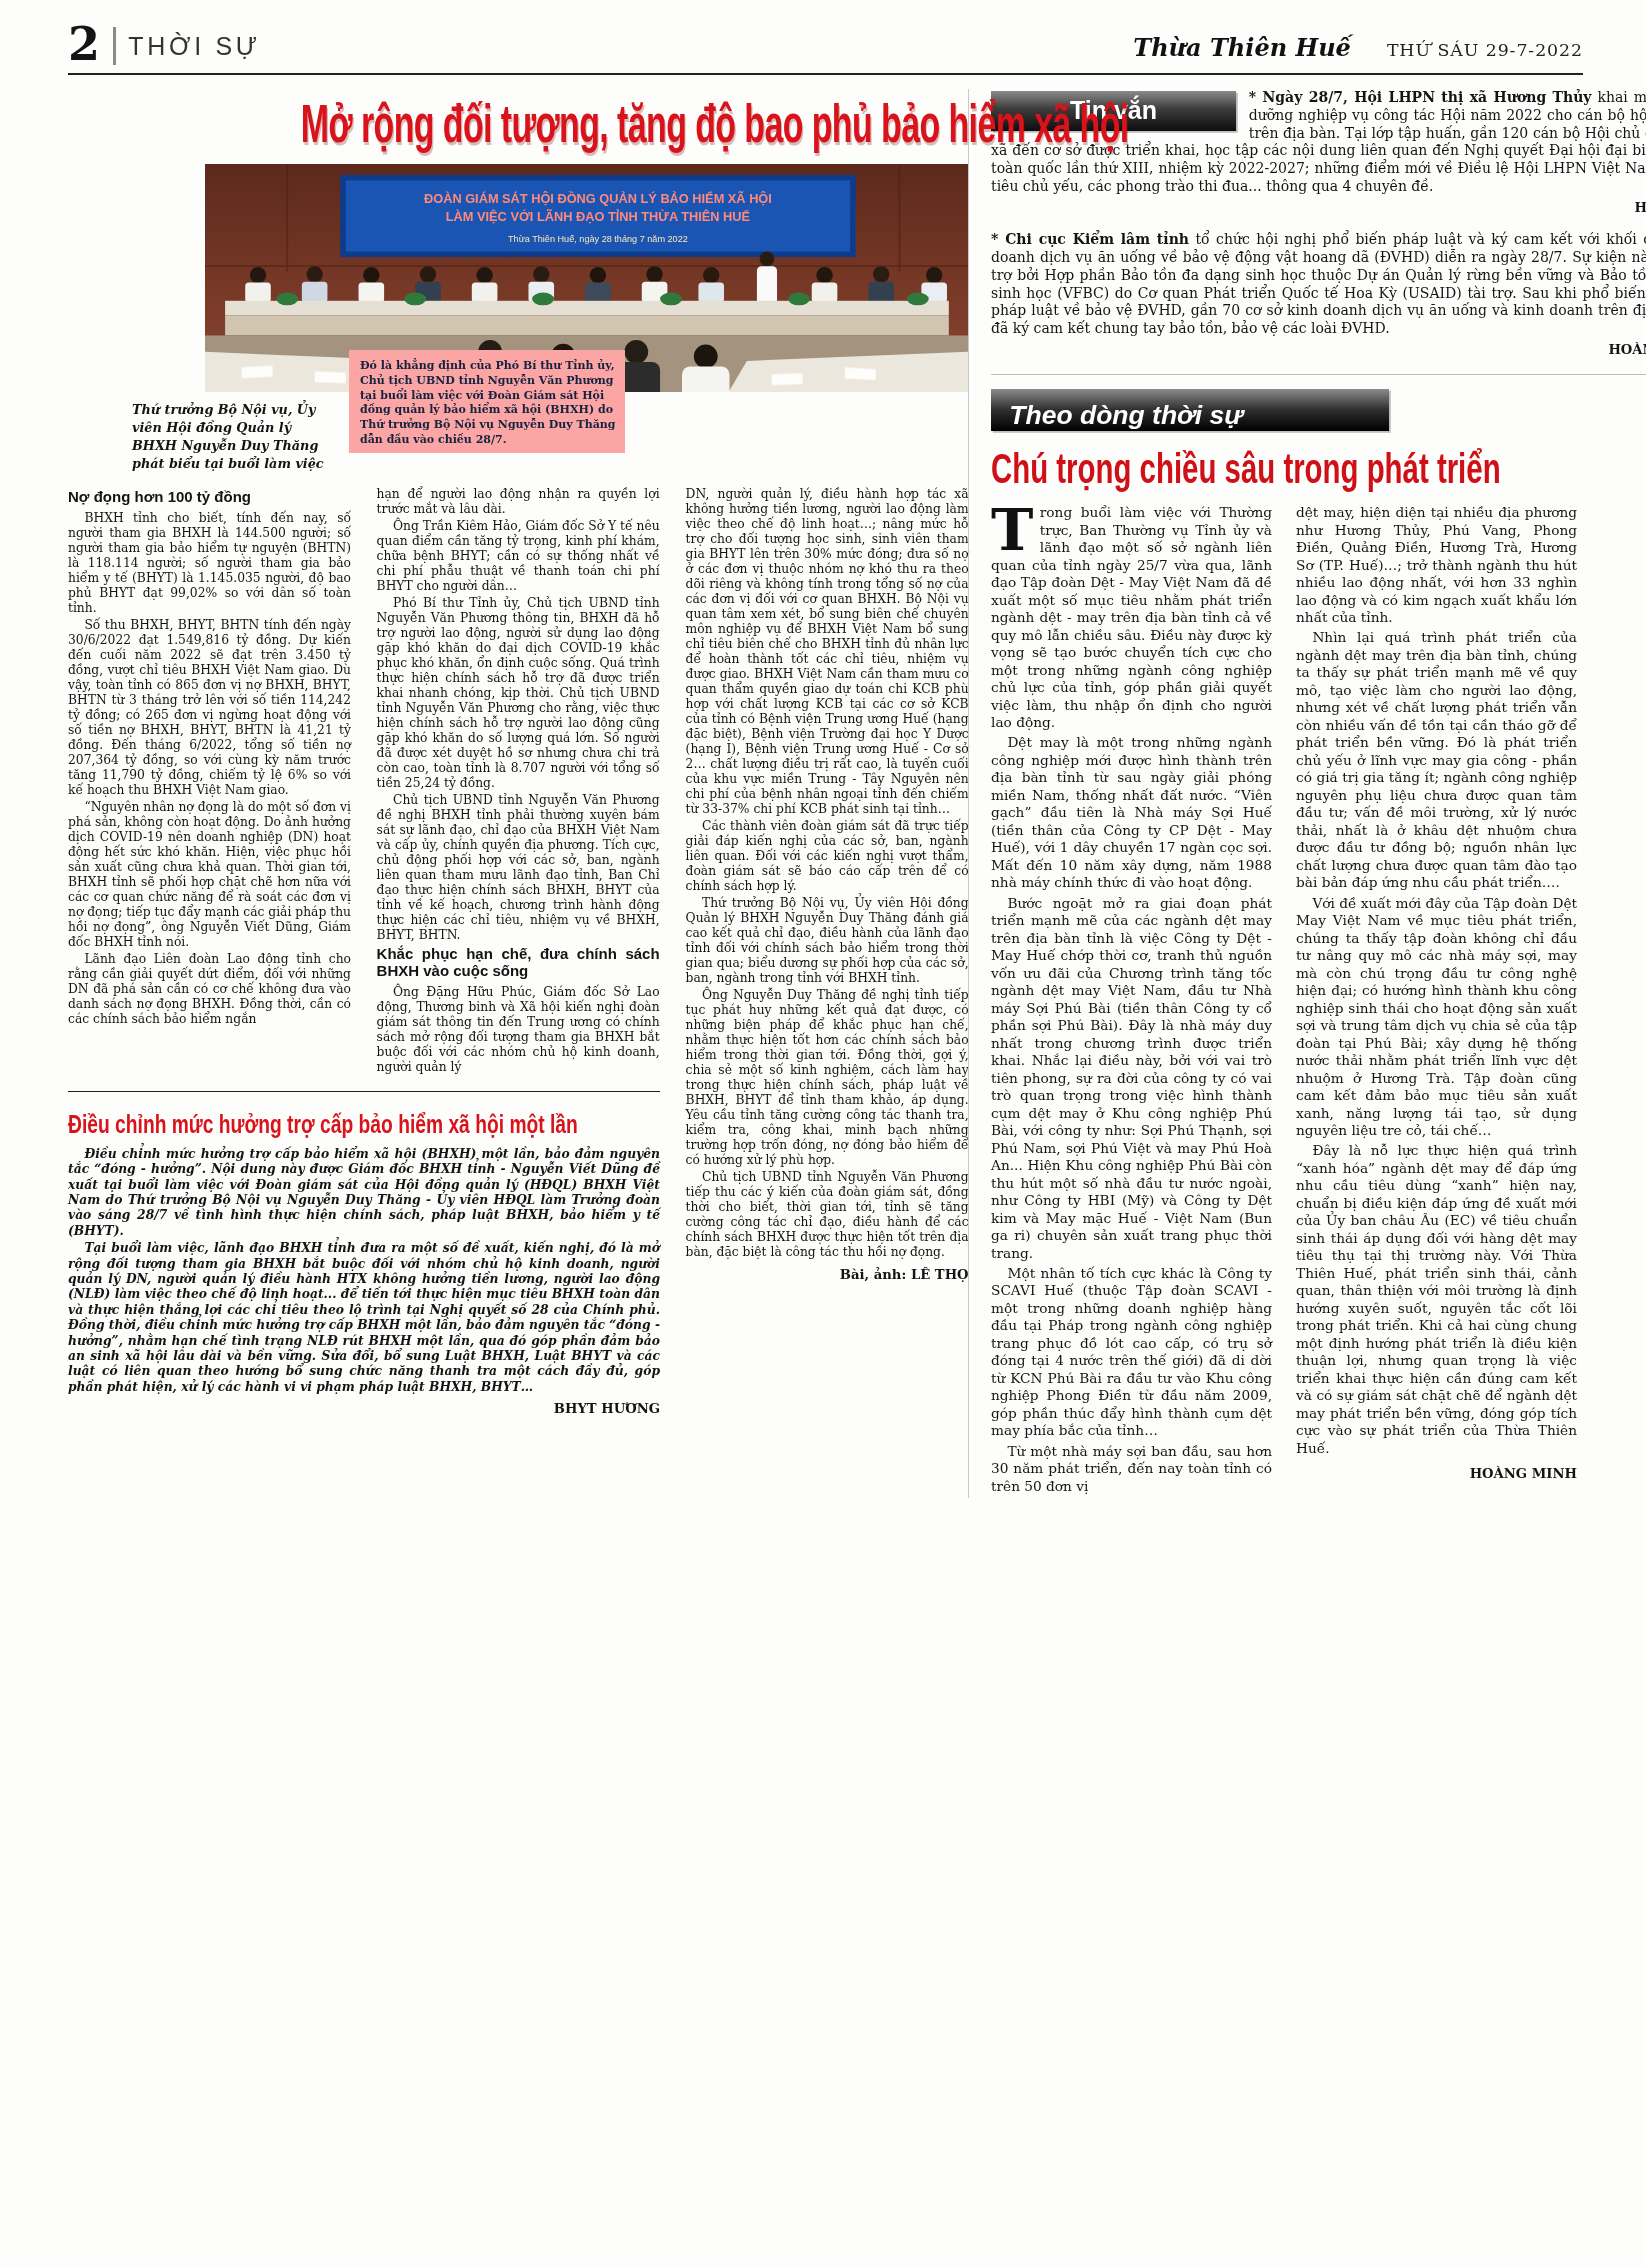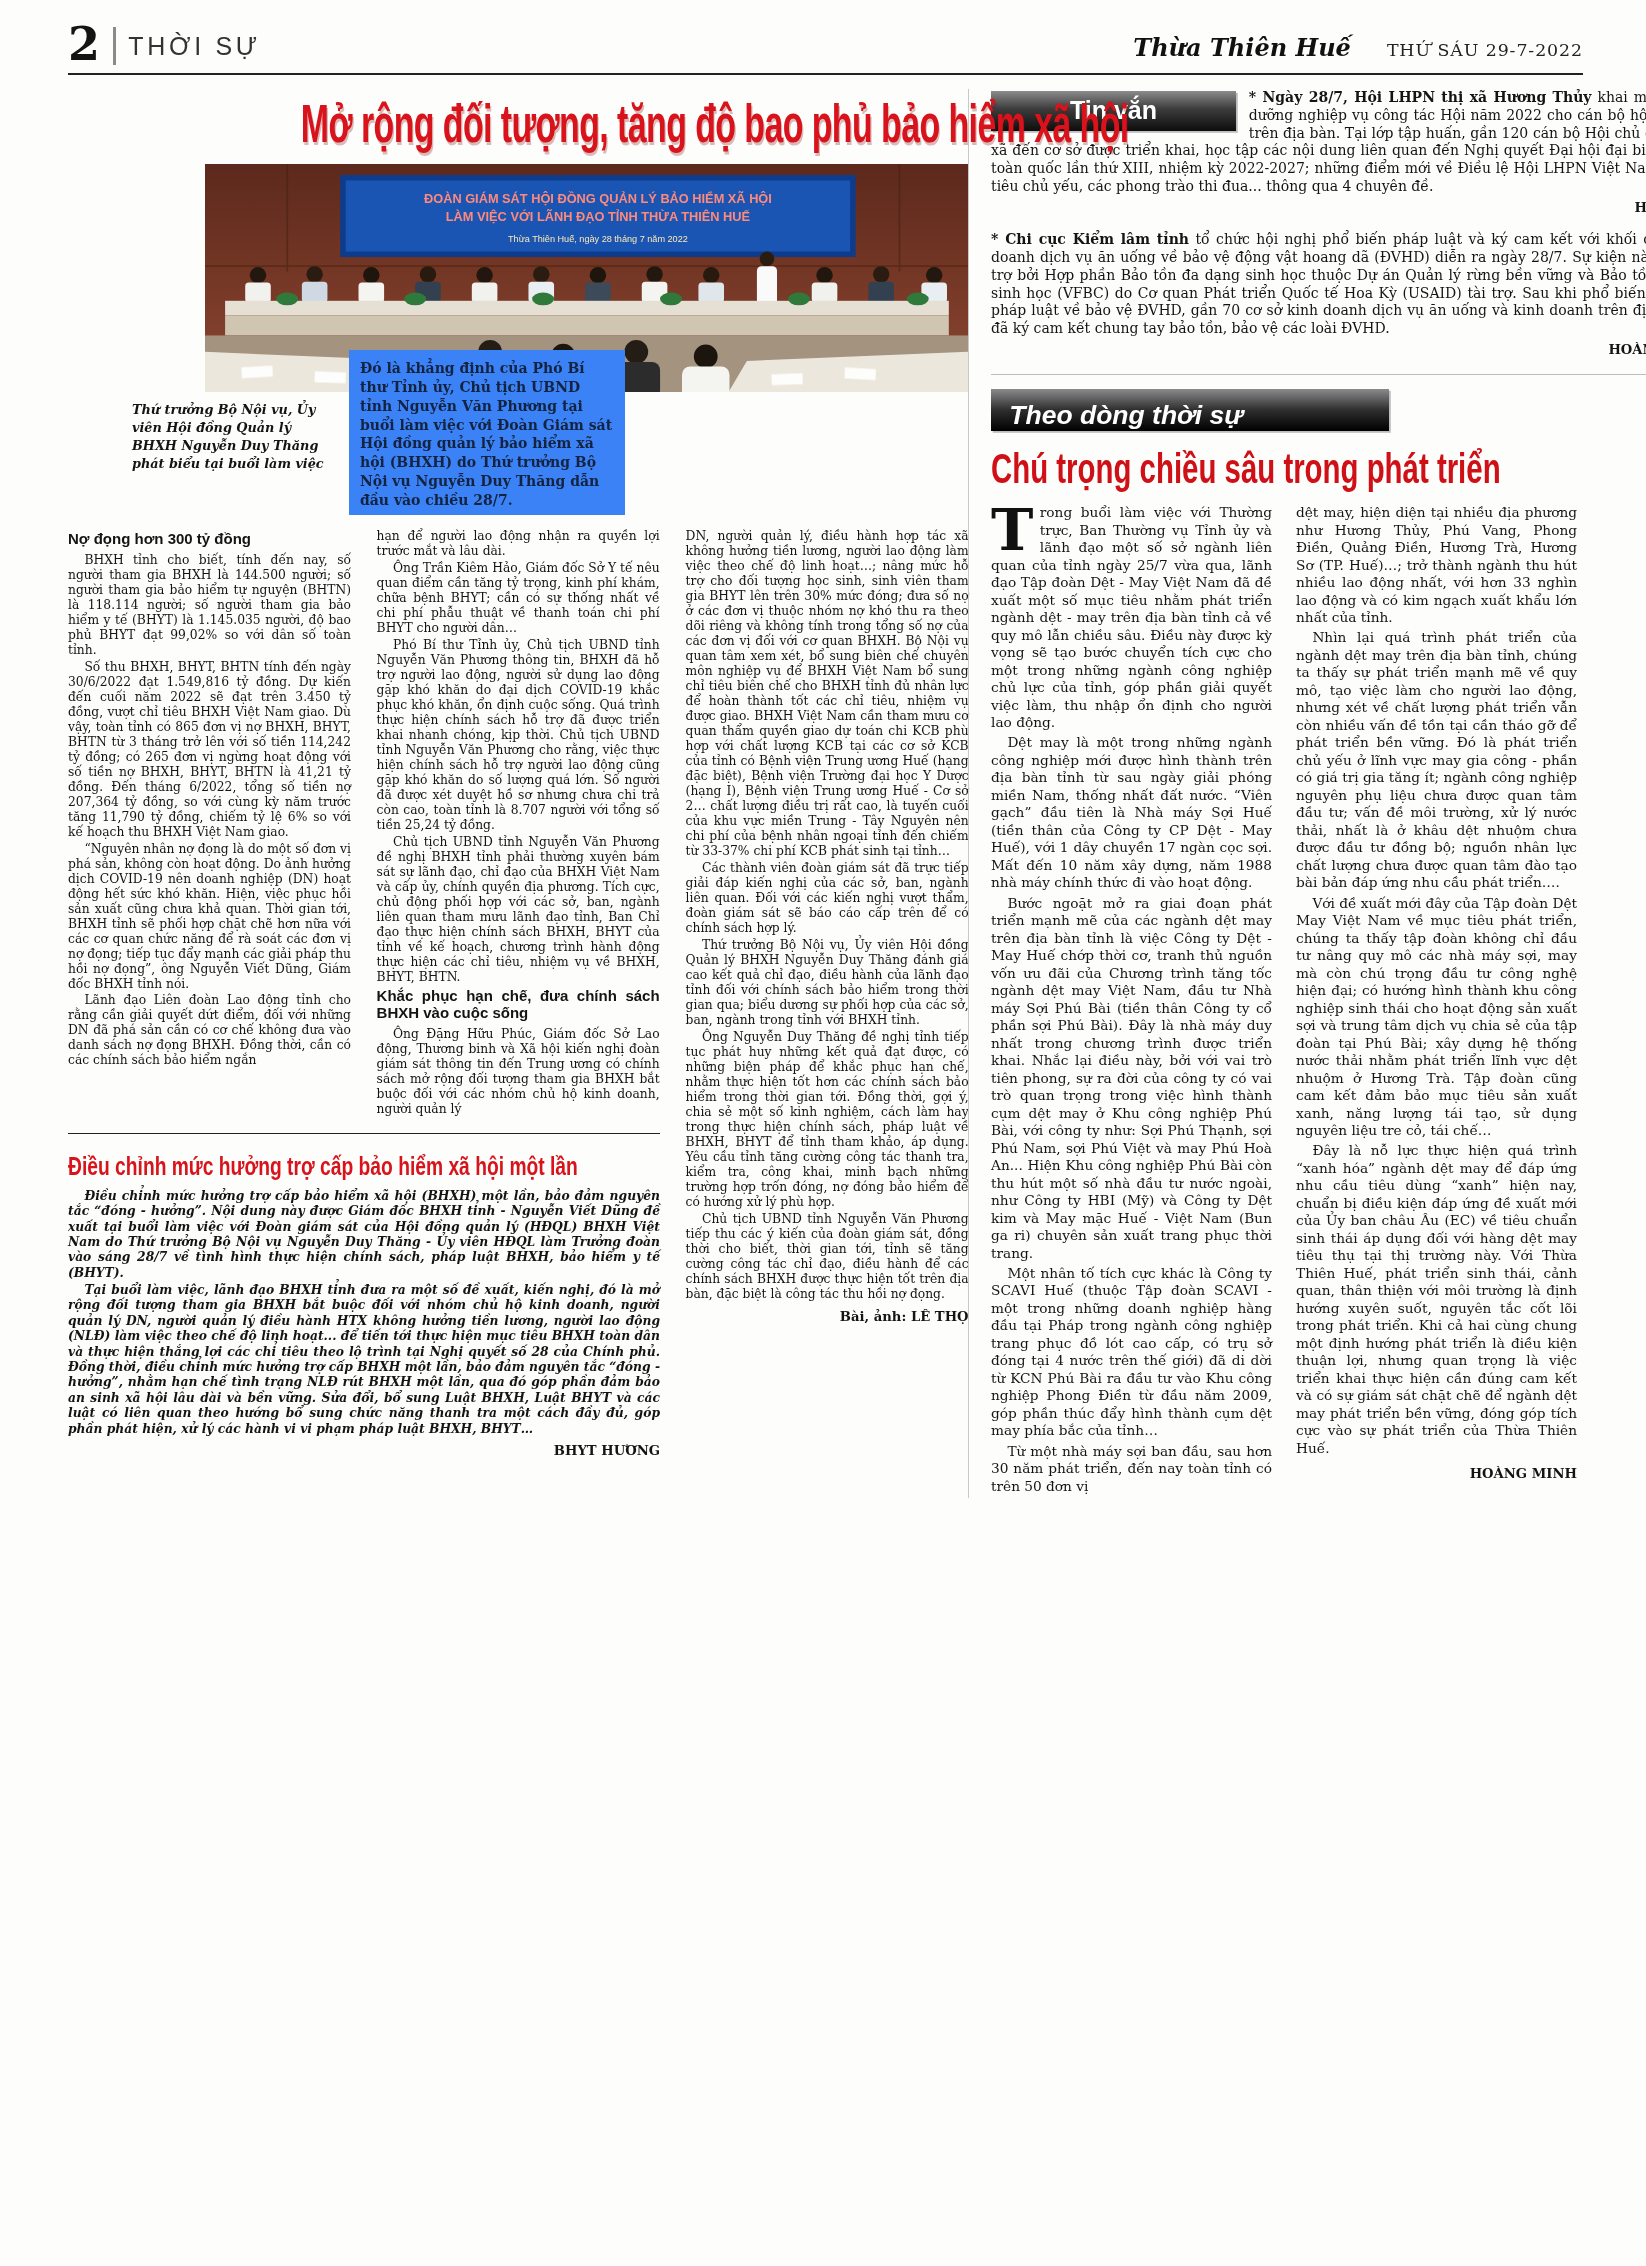--- a/index.html
+++ b/index.html
@@ -27,22 +27,22 @@
   
   .headline{text-align:center;margin:7.3px 0 14.6px;line-height:1}
   .squeeze{display:inline-block;transform:scaleX(.64);transform-origin:center;white-space:nowrap;
            font-family:"Liberation Sans",sans-serif;font-weight:bold;font-size:53px;color:#d9131b;
            text-shadow:1.8px 2.7px 0 rgba(130,15,15,.28);letter-spacing:-0.9px}
   .photo{margin-left:137px;width:763px;height:228px;position:relative;background:#6e3526}
   .photo svg{display:block}
   .under{display:flex;align-items:flex-start}
   .caption{width:206px;margin-left:64px;font-style:italic;font-weight:bold;font-size:12.8px;
            line-height:1.4;padding-top:9.1px}
-  .lead{width:276px;margin-left:11px;margin-top:-42px;background:#3b82f6;position:relative;z-index:2;
-        padding:9.1px 9.1px 5.5px 11px;font-weight:bold;font-size:14px;line-height:1.34;color:#14233f}
+  .lead{width:276px;margin-left:11px;margin-top:-42px;background:#fca5a5;position:relative;z-index:2;
+        padding:9.1px 9.1px 5.5px 11px;font-weight:bold;font-size:11px;line-height:1.34;color:#14233f}
 
   .body-wrap{display:flex;margin-top:14.6px}
   .two-zone{width:592px;flex:none}
   .colrow{display:flex;gap:25.6px}
   .bcol{width:283px;flex:none;font-size:12.3px;line-height:15px;text-align:justify}
   .bcol p{text-indent:16.4px;margin-bottom:1.8px}
   p.cont{text-indent:0 !important}
   .subhead{font-family:"Liberation Sans",sans-serif;font-weight:bold;font-size:15px;
            line-height:1.15;margin:0.9px 0 5.5px}
   .col3{margin-left:25.6px}
@@ -227,21 +227,21 @@
 
       <div class="under">
         <figcaption class="caption">Thứ trưởng Bộ Nội vụ, Ủy viên Hội đồng Quản lý BHXH Nguyễn Duy Thăng phát biểu tại buổi làm việc</figcaption>
         <div class="lead">Đó là khẳng định của Phó Bí thư Tỉnh ủy, Chủ tịch UBND tỉnh Nguyễn Văn Phương tại buổi làm việc với Đoàn Giám sát Hội đồng quản lý bảo hiểm xã hội (BHXH) do Thứ trưởng Bộ Nội vụ Nguyễn Duy Thăng dẫn đầu vào chiều 28/7.</div>
       </div>
 
       <div class="body-wrap">
         <div class="two-zone">
           <div class="colrow">
             <div class="bcol">
-              <h3 class="subhead">Nợ đọng hơn 300 tỷ đồng</h3>
+              <h3 class="subhead">Nợ đọng hơn 100 tỷ đồng</h3>
               <p>BHXH tỉnh cho biết, tính đến nay, số người tham gia BHXH là 144.500 người; số người tham gia bảo hiểm tự nguyện (BHTN) là 118.114 người; số người tham gia bảo hiểm y tế (BHYT) là 1.145.035 người, độ bao phủ BHYT đạt 99,02% so với dân số toàn tỉnh.</p>
               <p>Số thu BHXH, BHYT, BHTN tính đến ngày 30/6/2022 đạt 1.549,816 tỷ đồng. Dự kiến đến cuối năm 2022 sẽ đạt trên 3.450 tỷ đồng, vượt chỉ tiêu BHXH Việt Nam giao. Dù vậy, toàn tỉnh có 865 đơn vị nợ BHXH, BHYT, BHTN từ 3 tháng trở lên với số tiền 114,242 tỷ đồng; có 265 đơn vị ngừng hoạt động với số tiền nợ BHXH, BHYT, BHTN là 41,21 tỷ đồng. Đến tháng 6/2022, tổng số tiền nợ 207,364 tỷ đồng, so với cùng kỳ năm trước tăng 11,790 tỷ đồng, chiếm tỷ lệ 6% so với kế hoạch thu BHXH Việt Nam giao.</p>
               <p>“Nguyên nhân nợ đọng là do một số đơn vị phá sản, không còn hoạt động. Do ảnh hưởng dịch COVID-19 nên doanh nghiệp (DN) hoạt động hết sức khó khăn. Hiện, việc phục hồi sản xuất cũng chưa khả quan. Thời gian tới, BHXH tỉnh sẽ phối hợp chặt chẽ hơn nữa với các cơ quan chức năng để rà soát các đơn vị nợ đọng; tiếp tục đẩy mạnh các giải pháp thu hồi nợ đọng”, ông Nguyễn Viết Dũng, Giám đốc BHXH tỉnh nói.</p>
               <p>Lãnh đạo Liên đoàn Lao động tỉnh cho rằng cần giải quyết dứt điểm, đối với những DN đã phá sản cần có cơ chế không đưa vào danh sách nợ đọng BHXH. Đồng thời, cần có các chính sách bảo hiểm ngắn</p>
             </div>
             <div class="bcol">
               <p class="cont">hạn để người lao động nhận ra quyền lợi trước mắt và lâu dài.</p>
               <p>Ông Trần Kiêm Hảo, Giám đốc Sở Y tế nêu quan điểm cần tăng tỷ trọng, kinh phí khám, chữa bệnh BHYT; cần có sự thống nhất về chi phí phẫu thuật về thanh toán chi phí BHYT cho người dân…</p>
               <p>Phó Bí thư Tỉnh ủy, Chủ tịch UBND tỉnh Nguyễn Văn Phương thông tin, BHXH đã hỗ trợ người lao động, người sử dụng lao động gặp khó khăn do đại dịch COVID-19 khắc phục khó khăn, ổn định cuộc sống. Quá trình thực hiện chính sách hỗ trợ đã được triển khai nhanh chóng, kịp thời. Chủ tịch UBND tỉnh Nguyễn Văn Phương cho rằng, việc thực hiện chính sách hỗ trợ người lao động cũng gặp khó khăn do số lượng quá lớn. Số người đã được xét duyệt hồ sơ nhưng chưa chi trả còn cao, toàn tỉnh là 8.707 người với tổng số tiền 25,24 tỷ đồng.</p>
               <p>Chủ tịch UBND tỉnh Nguyễn Văn Phương đề nghị BHXH tỉnh phải thường xuyên bám sát sự lãnh đạo, chỉ đạo của BHXH Việt Nam và cấp ủy, chính quyền địa phương. Tích cực, chủ động phối hợp với các sở, ban, ngành liên quan tham mưu lãnh đạo tỉnh, Ban Chỉ đạo thực hiện chính sách BHXH, BHYT của tỉnh về kế hoạch, chương trình hành động thực hiện các chỉ tiêu, nhiệm vụ về BHXH, BHYT, BHTN.</p>

